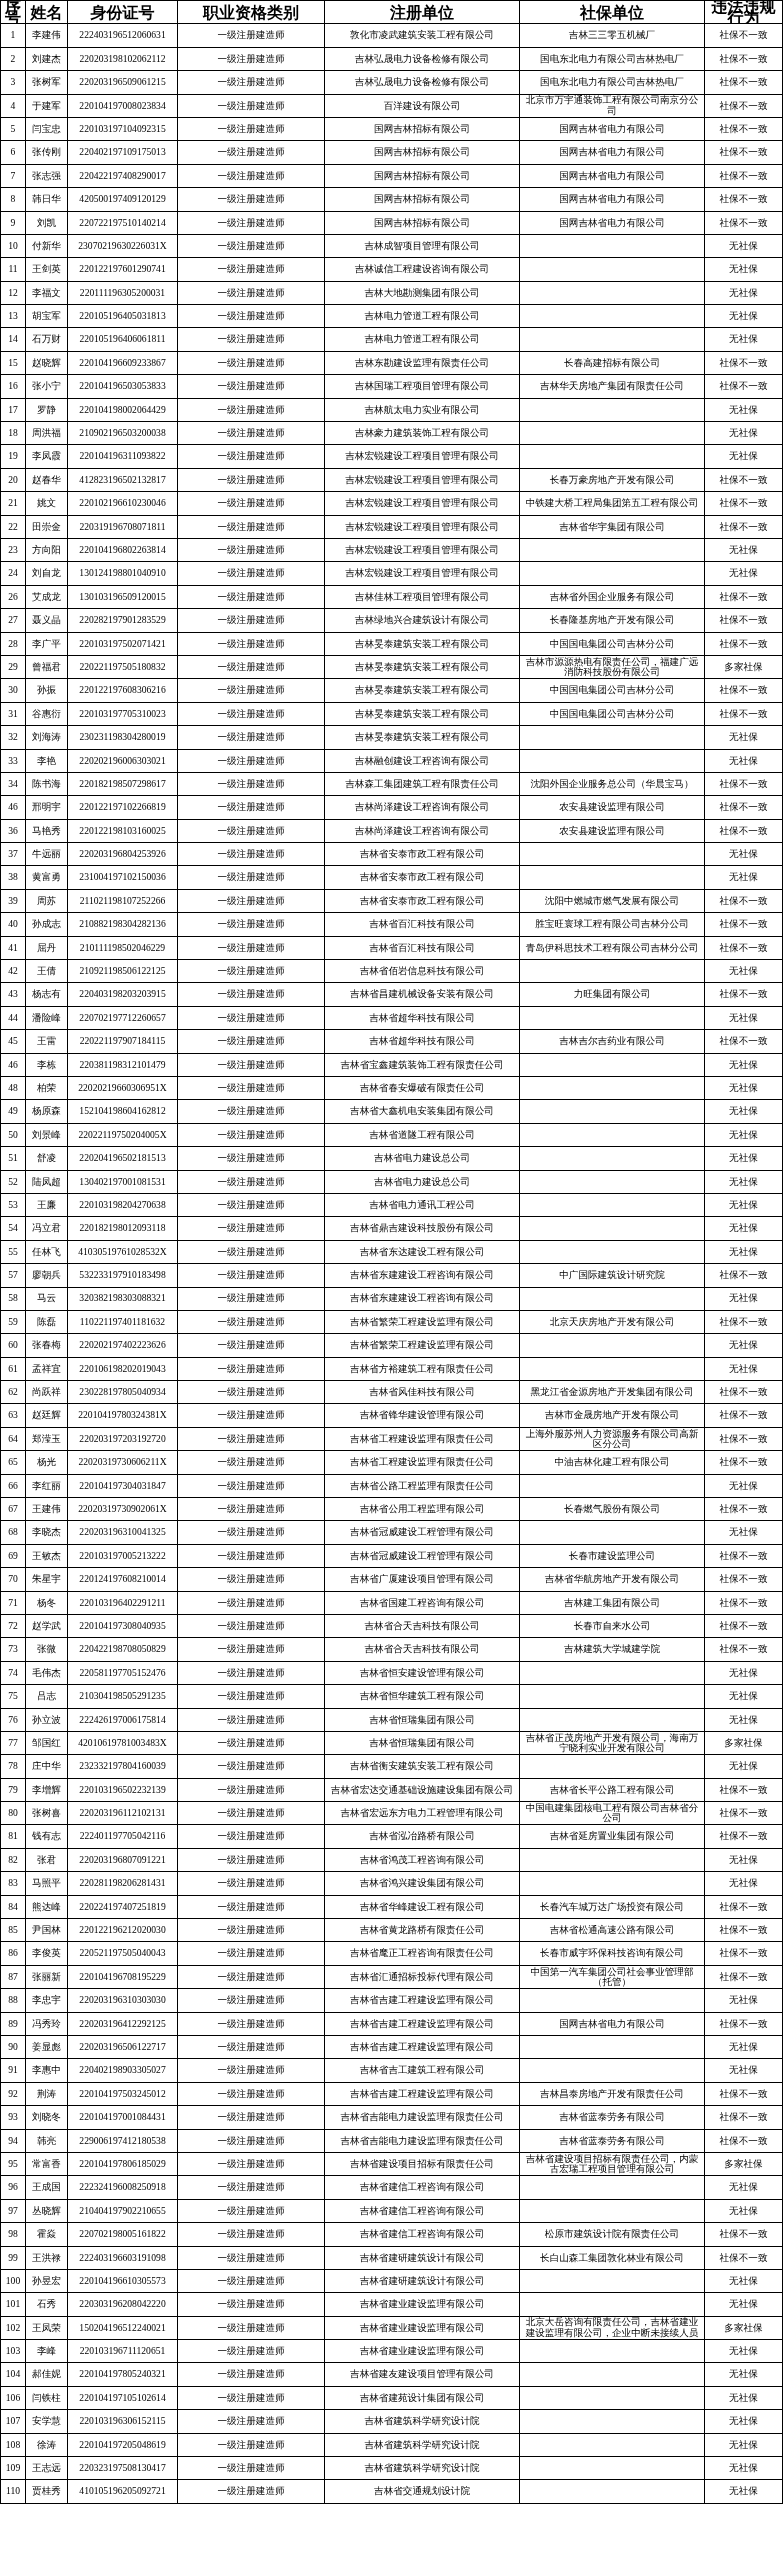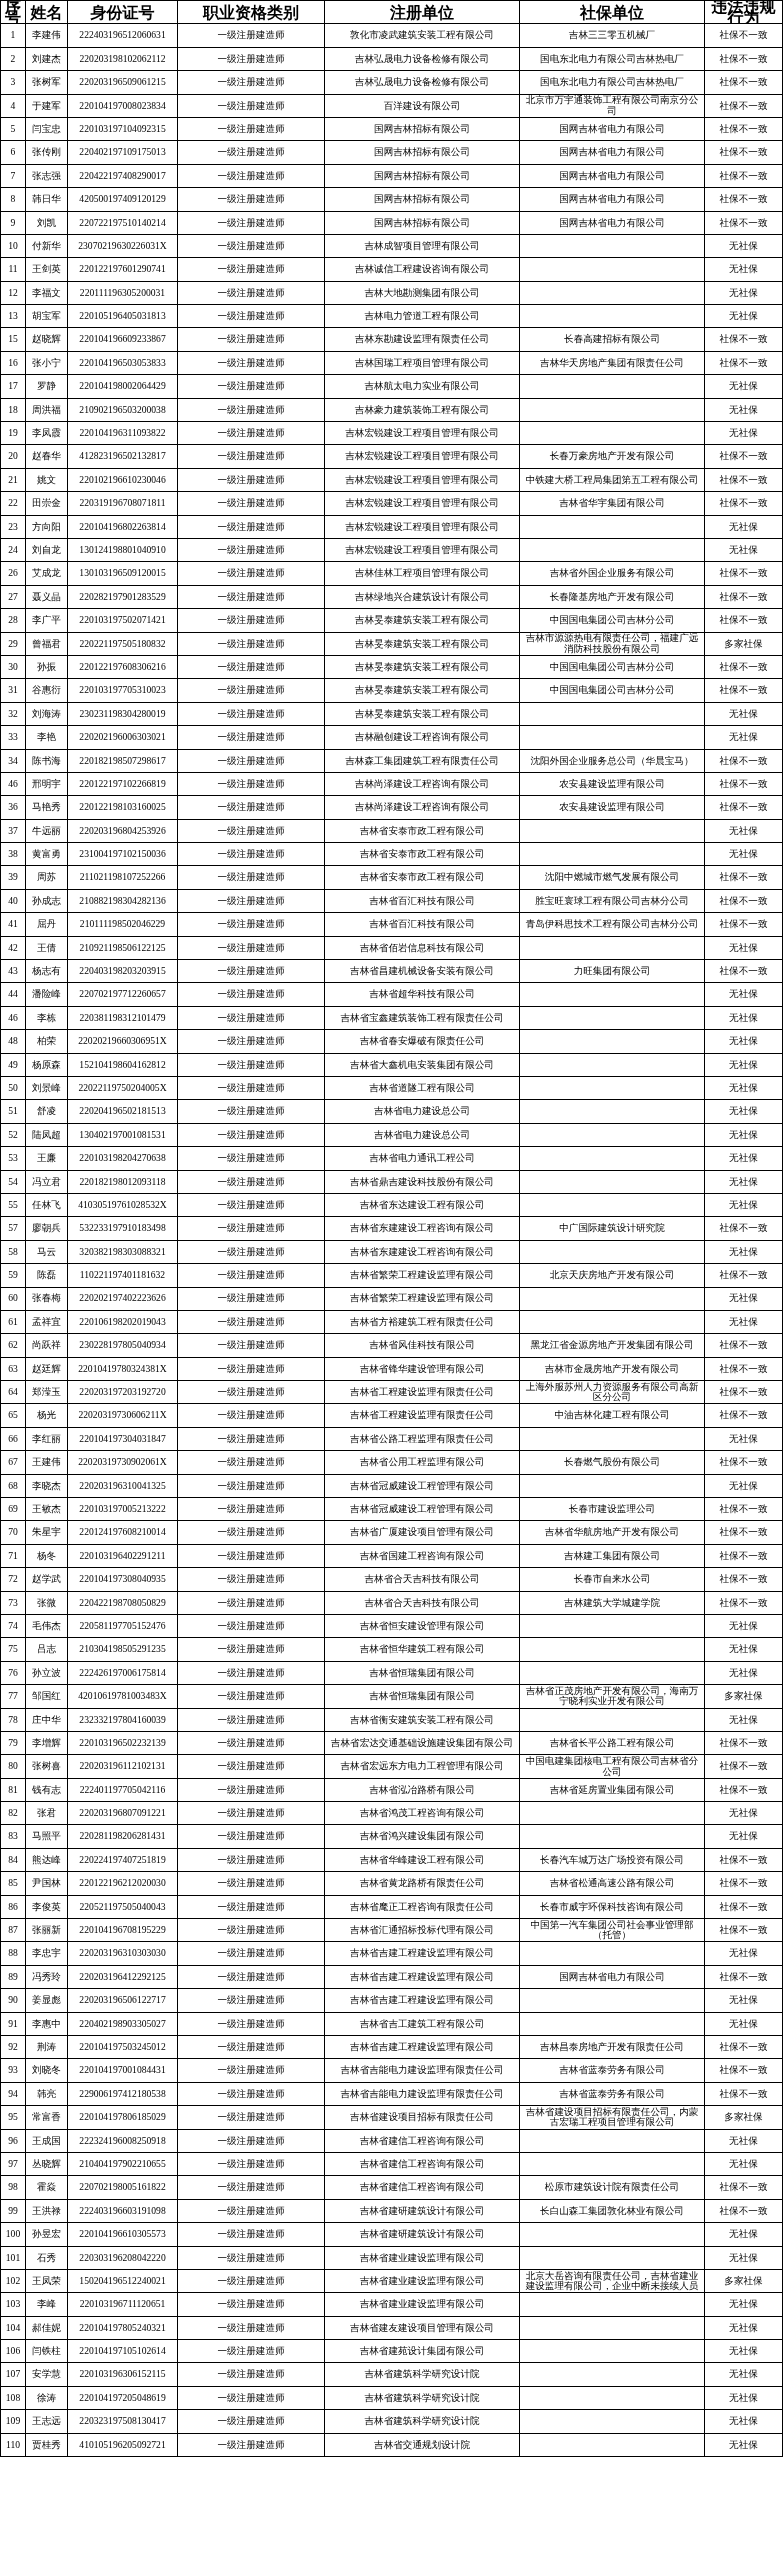--- a/index.html
+++ b/index.html
@@ -168,20 +168,29 @@
       <tr>
         <td>13</td>
         <td>胡宝军</td>
         <td>220105196405031813</td>
         <td>一级注册建造师</td>
         <td>吉林电力管道工程有限公司</td>
         <td></td>
         <td>无社保</td>
       </tr>
       <tr>
+        <td>14</td>
+        <td>石万财</td>
+        <td>220105196406061811</td>
+        <td>一级注册建造师</td>
+        <td>吉林电力管道工程有限公司</td>
+        <td></td>
+        <td>无社保</td>
+      </tr>
+      <tr>
         <td>15</td>
         <td>赵晓辉</td>
         <td>220104196609233867</td>
         <td>一级注册建造师</td>
         <td>吉林东勘建设监理有限责任公司</td>
         <td>长春高建招标有限公司</td>
         <td>社保不一致</td>
       </tr>
       <tr>
         <td>16</td>
@@ -427,20 +436,29 @@
         <td>社保不一致</td>
       </tr>
       <tr>
         <td>44</td>
         <td>潘险峰</td>
         <td>220702197712260657</td>
         <td>一级注册建造师</td>
         <td>吉林省超华科技有限公司</td>
         <td></td>
         <td>无社保</td>
+      </tr>
+      <tr>
+        <td>45</td>
+        <td>王雷</td>
+        <td>220221197907184115</td>
+        <td>一级注册建造师</td>
+        <td>吉林省超华科技有限公司</td>
+        <td>吉林吉尔吉药业有限公司</td>
+        <td>社保不一致</td>
       </tr>
       <tr>
         <td>46</td>
         <td>李栋</td>
         <td>220381198312101479</td>
         <td>一级注册建造师</td>
         <td>吉林省宝鑫建筑装饰工程有限责任公司</td>
         <td></td>
         <td>无社保</td>
       </tr>

